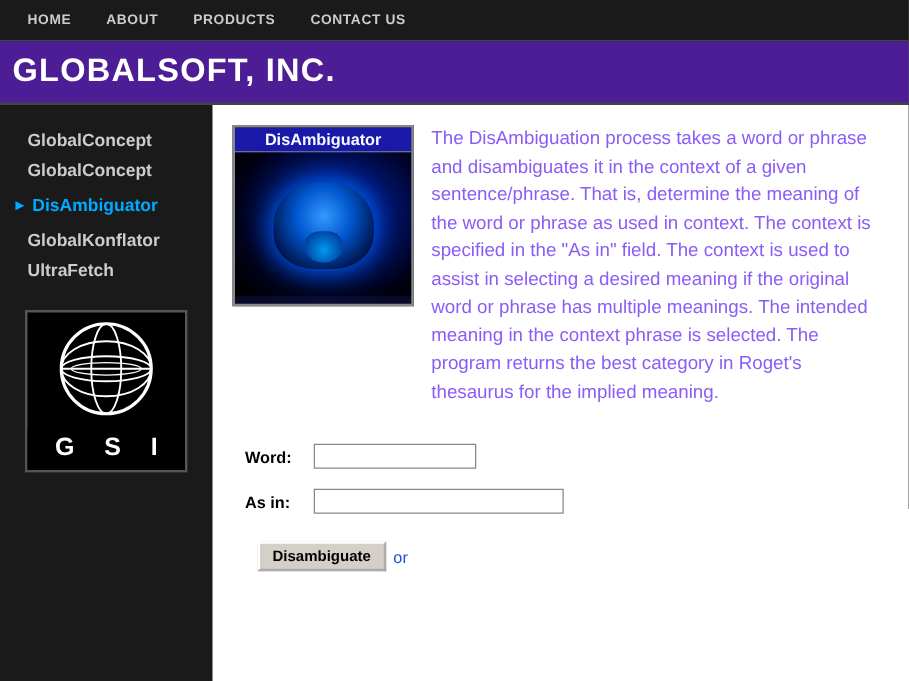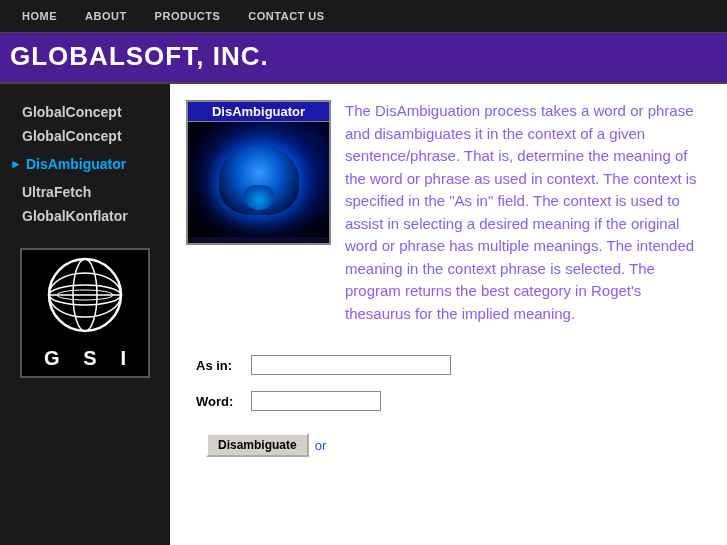--- a/index.html
+++ b/index.html
@@ -247,22 +247,22 @@
 
 <div id="main-layout">
 
   <div id="sidebar">
     <a class="sidebar-item">GlobalConcept</a>
     <a class="sidebar-item">GlobalConcept</a>
     <div class="sidebar-item-wrapper">
       <span class="arrow">►</span>
       <a class="sidebar-item active" style="padding-left:2px;">DisAmbiguator</a>
     </div>
+    <a class="sidebar-item">GlobalKonflator</a>
     <a class="sidebar-item">UltraFetch</a>
-    <a class="sidebar-item">GlobalKonflator</a>
 
     <div class="sidebar-logo">
       <svg class="globe-svg" viewBox="0 0 100 90" xmlns="http://www.w3.org/2000/svg">
 
         <circle cx="50" cy="42" r="36" fill="none" stroke="#fff" stroke-width="2.5"></circle>
 
         <ellipse cx="50" cy="42" rx="36" ry="10" fill="none" stroke="#fff" stroke-width="1.5"></ellipse>
         <ellipse cx="50" cy="42" rx="36" ry="22" fill="none" stroke="#fff" stroke-width="1.5"></ellipse>
 
         <ellipse cx="50" cy="42" rx="12" ry="36" fill="none" stroke="#fff" stroke-width="1.5"></ellipse>
@@ -289,26 +289,26 @@
             <div class="brain-face"></div>
           </div>
         </div>
       </div>
 
       <p class="description-text">The DisAmbiguation process takes a word or phrase and disambiguates it in the context of a given sentence/phrase. That is, determine the meaning of the word or phrase as used in context. The context is specified in the "As in" field. The context is used to assist in selecting a desired meaning if the original word or phrase has multiple meanings. The intended meaning in the context phrase is selected. The program returns the best category in Roget's thesaurus for the implied meaning.</p>
     </div>
 
     <div class="form-section">
       <div class="form-row">
+        <span class="form-label">Word:</span>
+        <input class="form-input-short" type="text" style="">
+      </div>
+      <div class="form-row">
         <span class="form-label">As in:</span>
         <input class="form-input-long" type="text" style="">
-      </div>
-      <div class="form-row">
-        <span class="form-label">Word:</span>
-        <input class="form-input-short" type="text" style="">
       </div>
       <div class="button-row">
         <button class="btn">Disambiguate</button>
         <span class="or-text">or</span>
       </div>
     </div>
 
   </div>
 </div>
 

